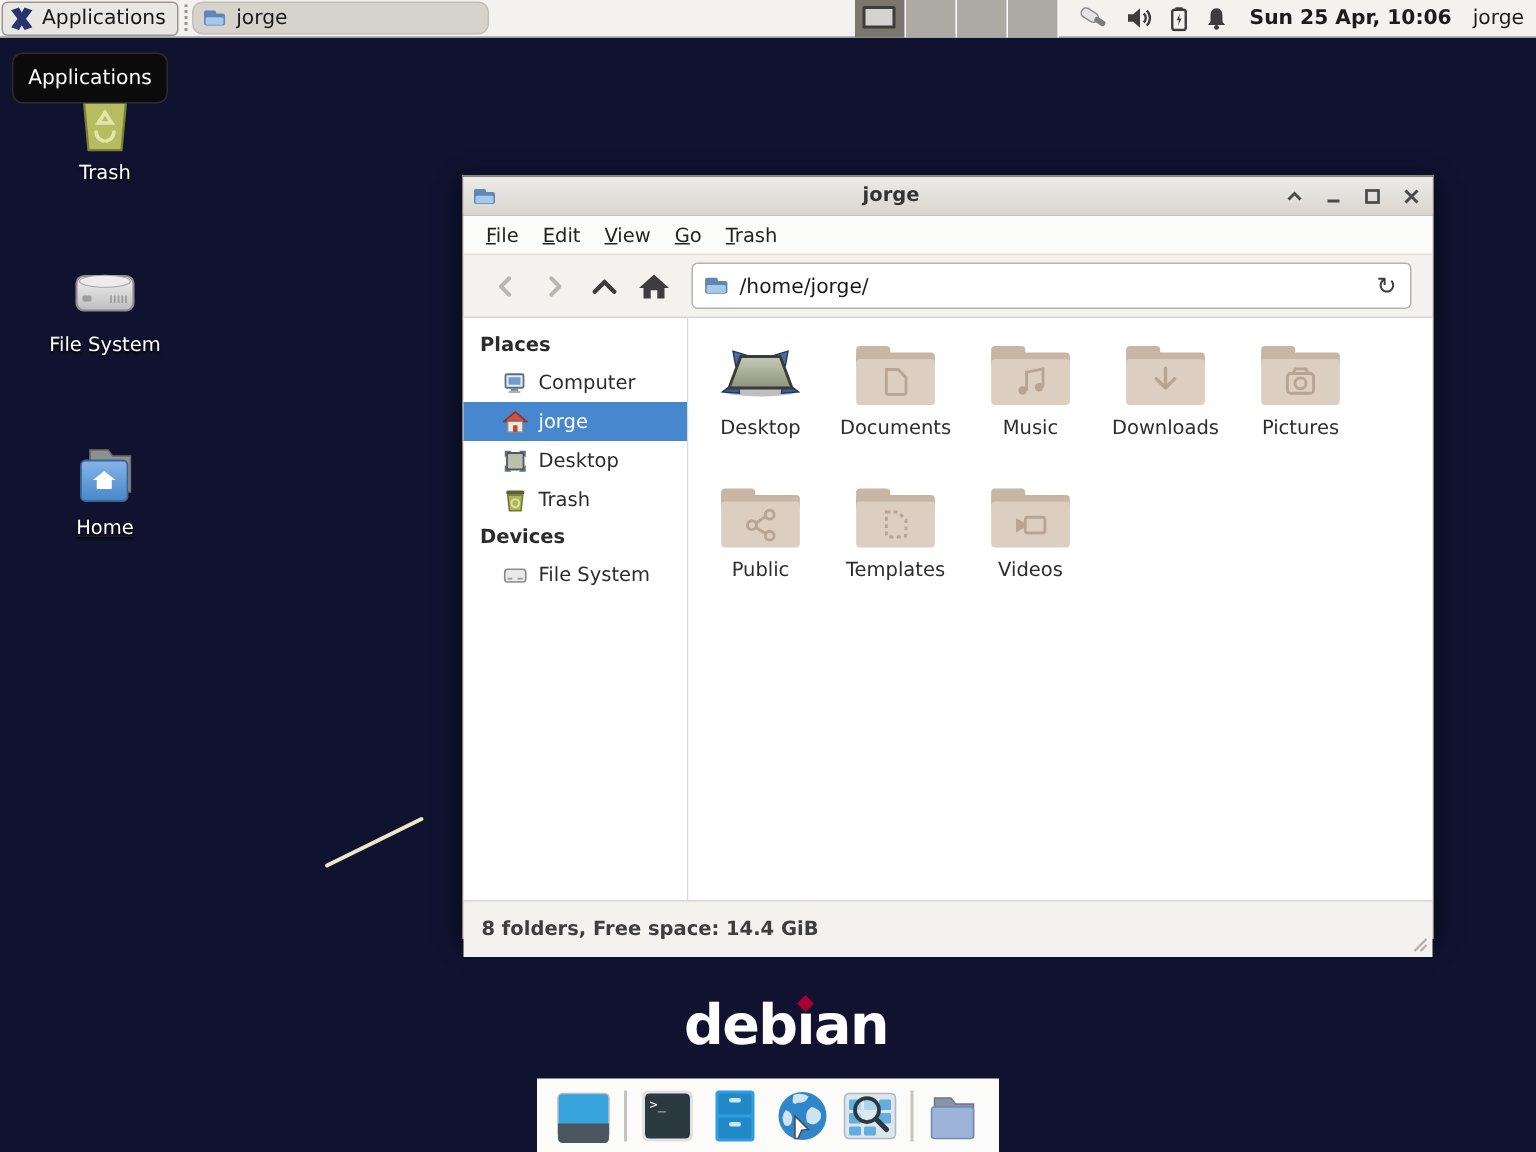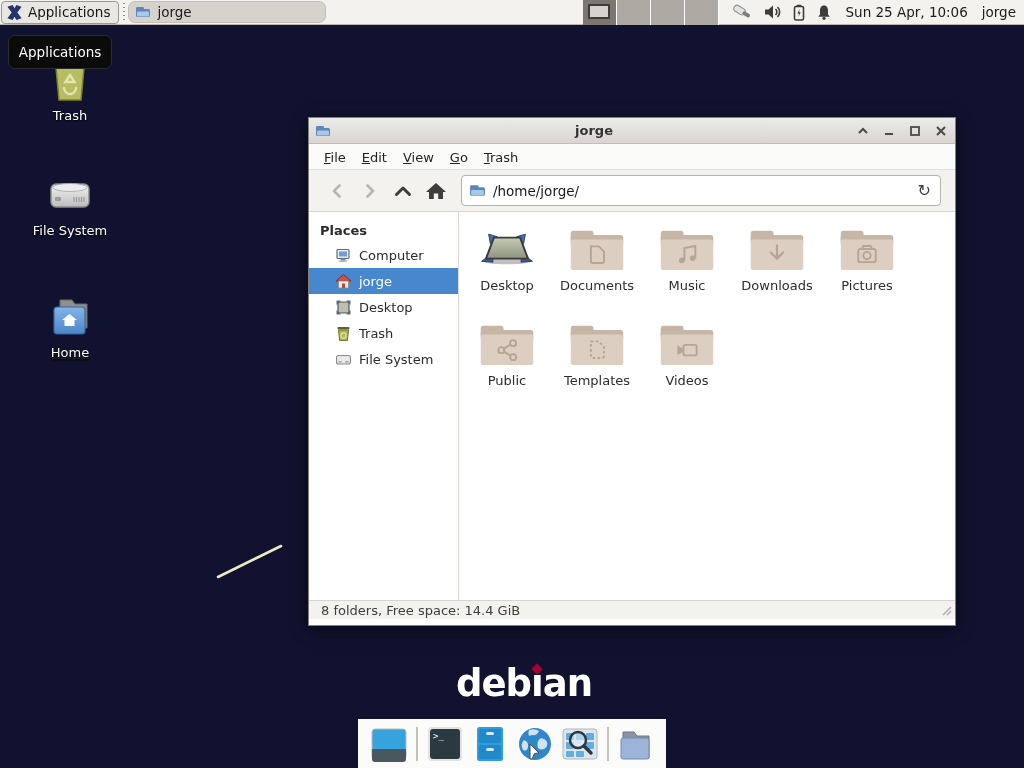--- a/index.html
+++ b/index.html
@@ -31,21 +31,21 @@
   }
   .task-btn .lbl { font-size:13.5px; color:#1a1a1a; white-space:nowrap; overflow:hidden; }
   .pager { margin-left:auto; display:flex; height:25px; }
   .pager .ws { width:34px; height:25px; background:#adaaa3; border-right:1px solid #fff; position:relative; }
   .pager .ws.active { background:#7b776f; border-right:1px solid #fff; }
   .pager .ws.active .mini {
     position:absolute; left:5px; top:4px; width:22px; height:15px;
     background:#d6d3ce; border:2px solid #3c3c3c; border-radius:1px;
   }
   .tray { display:flex; align-items:center; gap:9px; margin-left:12px; }
-  .clock { margin-left:14px; font-size:13.5px; color:#1b1b1b; white-space:nowrap; }
+  .clock { margin-left:14px; font-size:13.5px; color:#1b1b1b; white-space:nowrap;font-weight:bold; }
   .user { margin:0 8px 0 14px; font-size:13.5px; color:#1b1b1b; }
   
   .tooltip {
     position:absolute; left:8px; top:35px; width:104px; height:34px;
     background:#0b0b0b; border:1px solid #2c2c2c; border-radius:7px;
     color:#fff; display:flex; align-items:center; justify-content:center;
     font-size:13.5px; z-index:50;
   }
   
   .dicon { position:absolute; width:96px; text-align:center; }
@@ -102,22 +102,22 @@
   .winbody { display:flex; height:388px; }
   .sidebar { width:150px; background:#fff; border-right:1px solid #dcd9d4; padding-top:6px; }
   .side-head { height:24px; display:flex; align-items:center; padding-left:11px; font-weight:bold; color:#2b2b2b; }
   .side-row { height:26px; display:flex; align-items:center; gap:7px; padding-left:26px; color:#2b2b2b; }
   .side-row.sel { background:#4787ce; color:#fff; }
   .mainarea { flex:1; position:relative; background:#fff; }
   .grid { position:absolute; left:3px; top:7px; display:grid; grid-template-columns:repeat(5,90px); grid-auto-rows:95px; }
   .cell { display:flex; flex-direction:column; align-items:center; padding-top:7px; }
   .cell .lbl { margin-top:6px; font-size:13px; color:#2d2d2d; }
   .statusbar {
-    height:19px; background:#f3f2ef; border-top:1px solid #d8d5d0;
-    display:flex; align-items:center; padding-left:12px; font-size:13px; color:#3e3e3e; position:relative;
+    height:38px; background:#f3f2ef; border-top:1px solid #d8d5d0;
+    display:flex; align-items:center; padding-left:12px; font-size:13px; color:#3e3e3e; position:relative;font-weight:bold;
   }
   .grip { position:absolute; right:2px; bottom:2px; }
 </style>
 </head>
 <body>
 
 <svg width="0" height="0" style="position:absolute">
   <defs>
     <linearGradient id="gdesk" x1="0" y1="0" x2="0" y2="1">
       <stop offset="0" stop-color="#c6cbb6"></stop>
@@ -370,20 +370,21 @@
         <span>Desktop</span>
       </div>
       <div class="side-row">
         <svg width="17" height="17" viewBox="0 0 17 17">
           <rect x="2.5" y="2" width="12" height="2.6" rx="1" fill="#5c6133"></rect>
           <polygon points="3.5,5 13.5,5 12.4,15.5 4.6,15.5" fill="#aeb554" stroke="#6f7534" stroke-width="1"></polygon>
           <circle cx="8.5" cy="10.5" r="2.6" fill="none" stroke="#dde2a8" stroke-width="1.3"></circle>
         </svg>
         <span>Trash</span>
       </div>
+      <div class="side-head">Devices</div>
       <div class="side-row">
         <svg width="17" height="17" viewBox="0 0 17 17">
           <rect x="1.5" y="4.5" width="14" height="8.5" rx="2" fill="#e9e9e9" stroke="#8a8a8a" stroke-width="1.1"></rect>
           <path d="M3.5,10.8 h3 M10,10.8 h3.5" stroke="#9a9a9a" stroke-width="1.2"></path>
         </svg>
         <span>File System</span>
       </div>
     </div>
 
     <div class="mainarea">

